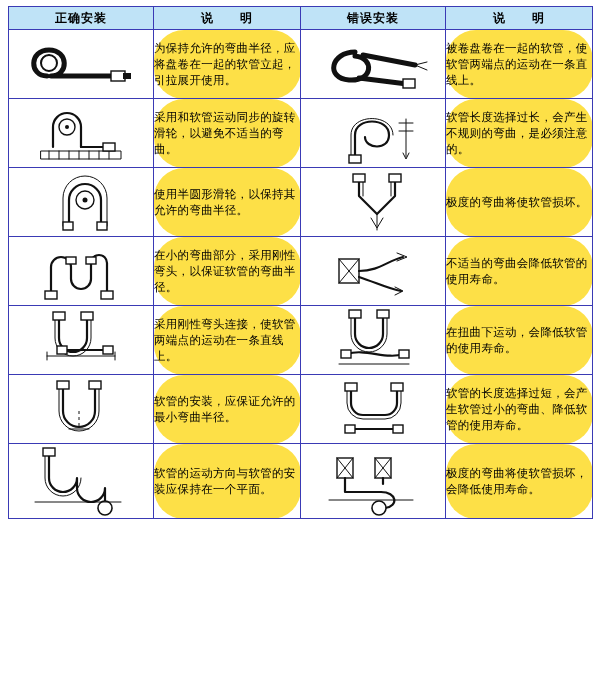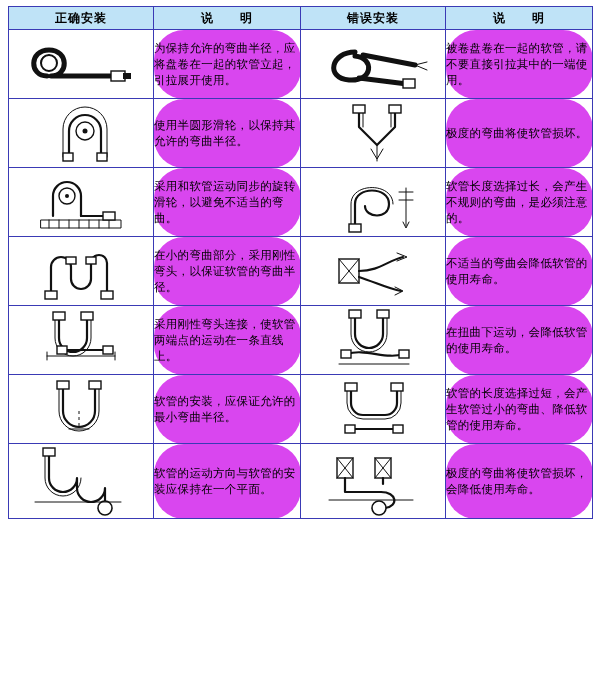--- a/index.html
+++ b/index.html
@@ -50,21 +50,21 @@
   }
   col.c-img { width: 145px; }
   col.c-txt { width: 147px; }
   td.img-cell {
     background: #ffffff;
     height: 68px;
     text-align: center;
     position: relative;
   }
   td.txt-cell {
-    background: #d946ef;
+    background: #fde047;
     font-size: 11.5px;
     line-height: 16px;
     padding: 4px 6px;
     text-align: left;
     letter-spacing: 0.3px;
     border-radius: 30px;
   }
   .fig {
     display: block;
     margin: 0 auto;
@@ -112,46 +112,21 @@
         <td class="txt-cell">为保持允许的弯曲半径，应将盘卷在一起的软管立起，引拉展开使用。</td>
         <td class="img-cell">
           <svg class="fig" width="140" height="64" viewBox="0 0 140 64">
             <path class="thick" d="M52 20 C28 20 22 46 46 48 C70 50 72 26 52 24"></path>
             <path class="thick" d="M60 23 L112 33"></path>
             <path class="thin" d="M112 33 L124 30 M112 33 L124 38"></path>
             <path class="thick" d="M56 46 L104 52"></path>
             <rect x="100" y="47" width="12" height="9" class="nofill"></rect>
           </svg>
         </td>
-        <td class="txt-cell">被卷盘卷在一起的软管，请不要直接引拉其中的一端使用。</td>
-      </tr>
-
-      <tr>
-        <td class="img-cell">
-          <svg class="fig" width="140" height="64" viewBox="0 0 140 64">
-            <path class="ln" d="M58 56 L58 30 A16 16 0 0 1 90 30 L90 56"></path>
-            <path class="thin" d="M52 56 L52 28 A22 22 0 0 1 96 28 L96 56"></path>
-            <circle cx="74" cy="30" r="9" fill="#fff" stroke="#111" stroke-width="1.4"></circle>
-            <circle cx="74" cy="30" r="2.5" class="fillk"></circle>
-            <rect x="52" y="52" width="10" height="8" class="nofill"></rect>
-            <rect x="86" y="52" width="10" height="8" class="nofill"></rect>
-          </svg>
-        </td>
-        <td class="txt-cell">使用半圆形滑轮，以保持其允许的弯曲半径。</td>
-        <td class="img-cell">
-          <svg class="fig" width="140" height="64" viewBox="0 0 140 64">
-            <path class="ln" d="M56 8 L56 26 L74 44 L92 26 L92 8"></path>
-            <path class="thin" d="M60 8 L60 26 M88 8 L88 26"></path>
-            <path class="thin" d="M68 48 L74 58 L80 48"></path>
-            <rect x="50" y="4" width="12" height="8" class="nofill"></rect>
-            <rect x="86" y="4" width="12" height="8" class="nofill"></rect>
-            <path class="thin" d="M74 44 L74 60"></path>
-          </svg>
-        </td>
-        <td class="txt-cell">极度的弯曲将使软管损坏。</td>
+        <td class="txt-cell">被卷盘卷在一起的软管，使软管两端点的运动在一条直线上。</td>
       </tr>
 
       <tr>
         <td class="img-cell">
           <svg class="fig" width="140" height="64" viewBox="0 0 140 64">
             <path class="ln" d="M42 46 L42 26 A14 14 0 0 1 70 26 L70 46"></path>
             <circle cx="56" cy="26" r="8" fill="#fff" stroke="#111" stroke-width="1.4"></circle>
             <circle cx="56" cy="26" r="2" class="fillk"></circle>
             <path class="thin" d="M30 50 L110 50 L110 58 L30 58 Z"></path>
             <path class="thin" d="M38 50 L38 58 M48 50 L48 58 M58 50 L58 58 M68 50 L68 58 M78 50 L78 58 M88 50 L88 58 M98 50 L98 58"></path>
@@ -164,20 +139,45 @@
           <svg class="fig" width="140" height="64" viewBox="0 0 140 64">
             <path class="ln" d="M52 58 L52 34 C52 16 86 16 86 34 C86 50 62 48 62 36"></path>
             <path class="thin" d="M48 58 L48 34 C48 12 90 12 90 34"></path>
             <rect x="46" y="54" width="12" height="8" class="nofill"></rect>
             <path class="thin" d="M96 22 L110 22 M96 30 L110 30"></path>
             <path class="thin" d="M103 18 L103 56"></path>
             <path class="thin" d="M100 52 L103 58 L106 52"></path>
           </svg>
         </td>
         <td class="txt-cell">软管长度选择过长，会产生不规则的弯曲，是必须注意的。</td>
+      </tr>
+
+      <tr>
+        <td class="img-cell">
+          <svg class="fig" width="140" height="64" viewBox="0 0 140 64">
+            <path class="ln" d="M58 56 L58 30 A16 16 0 0 1 90 30 L90 56"></path>
+            <path class="thin" d="M52 56 L52 28 A22 22 0 0 1 96 28 L96 56"></path>
+            <circle cx="74" cy="30" r="9" fill="#fff" stroke="#111" stroke-width="1.4"></circle>
+            <circle cx="74" cy="30" r="2.5" class="fillk"></circle>
+            <rect x="52" y="52" width="10" height="8" class="nofill"></rect>
+            <rect x="86" y="52" width="10" height="8" class="nofill"></rect>
+          </svg>
+        </td>
+        <td class="txt-cell">使用半圆形滑轮，以保持其允许的弯曲半径。</td>
+        <td class="img-cell">
+          <svg class="fig" width="140" height="64" viewBox="0 0 140 64">
+            <path class="ln" d="M56 8 L56 26 L74 44 L92 26 L92 8"></path>
+            <path class="thin" d="M60 8 L60 26 M88 8 L88 26"></path>
+            <path class="thin" d="M68 48 L74 58 L80 48"></path>
+            <rect x="50" y="4" width="12" height="8" class="nofill"></rect>
+            <rect x="86" y="4" width="12" height="8" class="nofill"></rect>
+            <path class="thin" d="M74 44 L74 60"></path>
+          </svg>
+        </td>
+        <td class="txt-cell">极度的弯曲将使软管损坏。</td>
       </tr>
 
       <tr>
         <td class="img-cell">
           <svg class="fig" width="140" height="64" viewBox="0 0 140 64">
             <path class="ln" d="M40 56 L40 28 A10 10 0 0 1 60 28 L60 40 A10 10 0 0 0 80 40 L80 24 A8 8 0 0 1 96 24 L96 56"></path>
             <rect x="34" y="52" width="12" height="8" class="nofill"></rect>
             <rect x="90" y="52" width="12" height="8" class="nofill"></rect>
             <rect x="55" y="18" width="10" height="7" class="nofill"></rect>
             <rect x="75" y="18" width="10" height="7" class="nofill"></rect>

